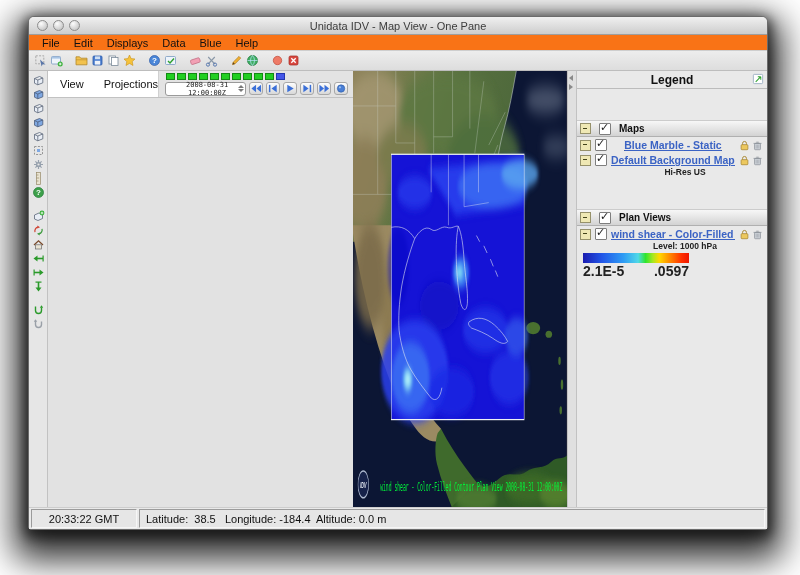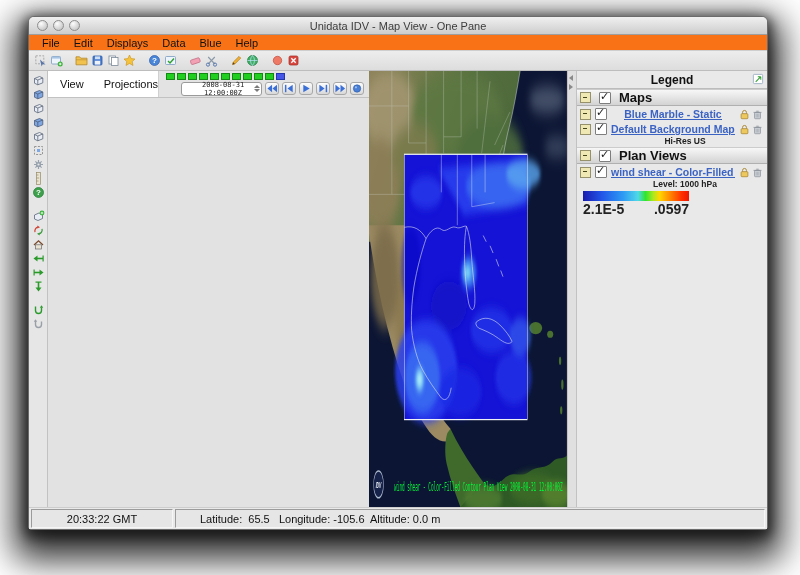--- a/index.html
+++ b/index.html
@@ -33,21 +33,21 @@
   .ri{width:13px;height:13px;flex:0 0 13px;}
   .rail-gap{height:9px;flex:0 0 9px;}
   .map-panel{flex:1;display:flex;min-width:0;}
   .tabstrip{height:26px;flex:0 0 26px;display:flex;background:#fff;border-bottom:1px solid #c2c2c2;}
   .tabs{flex:1;display:flex;align-items:center;gap:20px;padding-left:12px;font-size:11px;color:#111;background:#fff;}
   .anim{flex:0 0 auto;background:#e3e3e3;border-left:1px solid #d0d0d0;
     display:flex;flex-direction:column;justify-content:center;padding:1px 5px 1px 6px;}
   .steps{display:flex;gap:2px;margin:0 0 2px 1px;}
   .step{width:7px;height:5px;background:#21cf21;border:1px solid #128a12;}
   .step.current{background:#4455e8;border-color:#2236b0;}
-  .anim-row{display:flex;align-items:center;gap:3px;margin-left:16px;}
+  .anim-row{display:flex;align-items:center;gap:3px;}
   .timebox{width:76px;height:12px;background:#fff;border:1px solid #9a9a9a;border-radius:3px;
     display:flex;align-items:center;position:relative;
     font-family:"DejaVu Sans Mono",monospace;font-size:7px;color:#222;padding-left:3px;}
   .stepper{position:absolute;right:1px;top:1px;width:7px;height:9px;display:flex;flex-direction:column;
     align-items:center;justify-content:center;gap:1px;}
   .stepper i{display:block;width:0;height:0;border-left:3px solid transparent;border-right:3px solid transparent;}
   .stepper .up{border-bottom:3px solid #7a7a7a;}
   .stepper .dn{border-top:3px solid #7a7a7a;}
   .abtn{width:14px;height:13px;border:1px solid #a8a8a8;border-radius:3px;
     background:linear-gradient(#fdfdfd,#d8d8d8);display:flex;align-items:center;justify-content:center;padding:0;}
@@ -61,21 +61,21 @@
     border-top:3px solid transparent;border-bottom:3px solid transparent;}
   .spl-left{top:4px;border-right:4px solid #8a8a8a;}
   .spl-right{top:13px;border-left:4px solid #8a8a8a;}
   
   .legend{width:190px;flex:0 0 190px;background:#e9e9e9;display:flex;flex-direction:column;overflow:hidden;}
   .legend-header{height:17px;flex:0 0 17px;display:flex;align-items:center;justify-content:center;
     font-weight:bold;font-size:12px;color:#111;border-bottom:1px solid #bcbcbc;position:relative;}
   .float-btn{position:absolute;right:3px;top:2px;width:12px;height:12px;}
   .lsection{height:15px;flex:0 0 15px;background:linear-gradient(#f7f7f7,#d3d3d3);
     border-top:1px solid #cccccc;border-bottom:1px solid #b0b0b0;
-    display:flex;align-items:center;gap:8px;padding-left:3px;font-weight:bold;font-size:13px;color:#111;}
+    display:flex;align-items:center;gap:8px;padding-left:3px;font-weight:bold;font-size:10px;color:#111;margin-top:31px;}
   .litem{padding:2px 4px 1px 3px;}
   .litem-row{display:flex;align-items:center;gap:4px;text-decoration:underline;}
   .llink{color:#3b63c4;text-decoration:underline;font-weight:bold;font-size:10.5px;
     white-space:nowrap;overflow:hidden;flex:1;}
   .licons{display:flex;gap:2px;margin-left:auto;flex:0 0 auto;}
   .licons svg{width:11px;height:11px;}
   .lsub{font-size:8.5px;font-weight:bold;color:#222;margin:1px 0 0 3px;padding-left:24px;}
   .cbar{width:106px;height:10px;margin:2px 0 0 3px;
     background:linear-gradient(to right,#1a1cb0 0%,#2256e8 18%,#2e9bf4 38%,#4fd8e8 52%,
       #2ee52e 59%,#a8e820 66%,#ffd800 72%,#ff8800 82%,#ff3000 93%,#ee1600 100%);}
@@ -83,21 +83,21 @@
     font-size:14px;font-weight:bold;color:#222;}
   .colbox{width:9px;height:9px;flex:0 0 9px;background:#efe8b4;border:1px solid #96916a;position:relative;}
   .colbox::after{content:"";position:absolute;left:2px;top:3.5px;width:4px;height:1px;background:#44441a;}
   .cb{width:10px;height:10px;flex:0 0 10px;background:#fff;border:1px solid #7e7e7e;border-radius:1px;
     position:relative;font-family:"DejaVu Sans",sans-serif;}
   .cb::after{content:"\2713";position:absolute;left:0px;top:-3px;font-size:11px;font-weight:bold;color:#1a1a1a;}
   
   .statusbar{height:19px;flex:0 0 19px;background:#e9e9e9;border-top:1px solid #cdcdcd;
     display:flex;gap:2px;padding:1px 2px;font-size:11px;color:#111;}
   .scell{border:1px solid;border-color:#9b9b9b #f6f6f6 #f6f6f6 #9b9b9b;background:#e6e6e6;
-    display:flex;align-items:center;padding:0 24px;white-space:pre;}
+    display:flex;align-items:center;padding:0 6px;white-space:pre;}
   .scell.clock{width:92px;flex:0 0 92px;justify-content:center;}
   .scell.pos{flex:1;}
 </style>
 </head>
 <body>
 
 <svg width="0" height="0" style="position:absolute">
   <defs>
     <g id="sym-cube">
         <path d="M2.5,4.5 L7.5,2.5 L10.8,4 L10.8,8.8 L5.8,10.8 L2.5,9.2 Z M2.5,4.5 L5.8,6 L10.8,4 M5.8,6 L5.8,10.8" fill="#e9eef6" stroke="#5a6678" stroke-width="0.8"></path>
@@ -657,17 +657,17 @@
           <div class="cbar-labels">
             <span>2.1E-5</span>
             <span>.0597</span>
           </div>
         </div>
       </div>
     </div>
 
     <div class="statusbar">
       <div class="scell clock">20:33:22 GMT</div>
-      <div class="scell pos">Latitude:  65.5   Longitude: -105.6  Altitude: 0.0 m</div>
+      <div class="scell pos">Latitude:  38.5   Longitude: -184.4  Altitude: 0.0 m</div>
     </div>
 
   </div>
 </div>
 
 </body></html>

